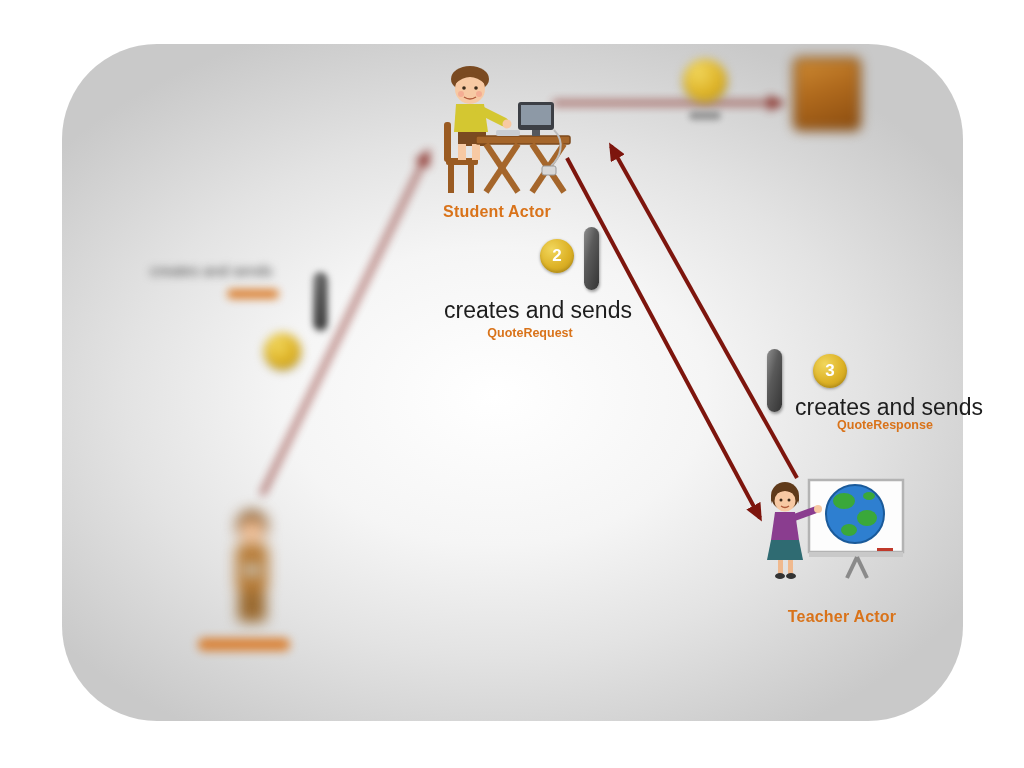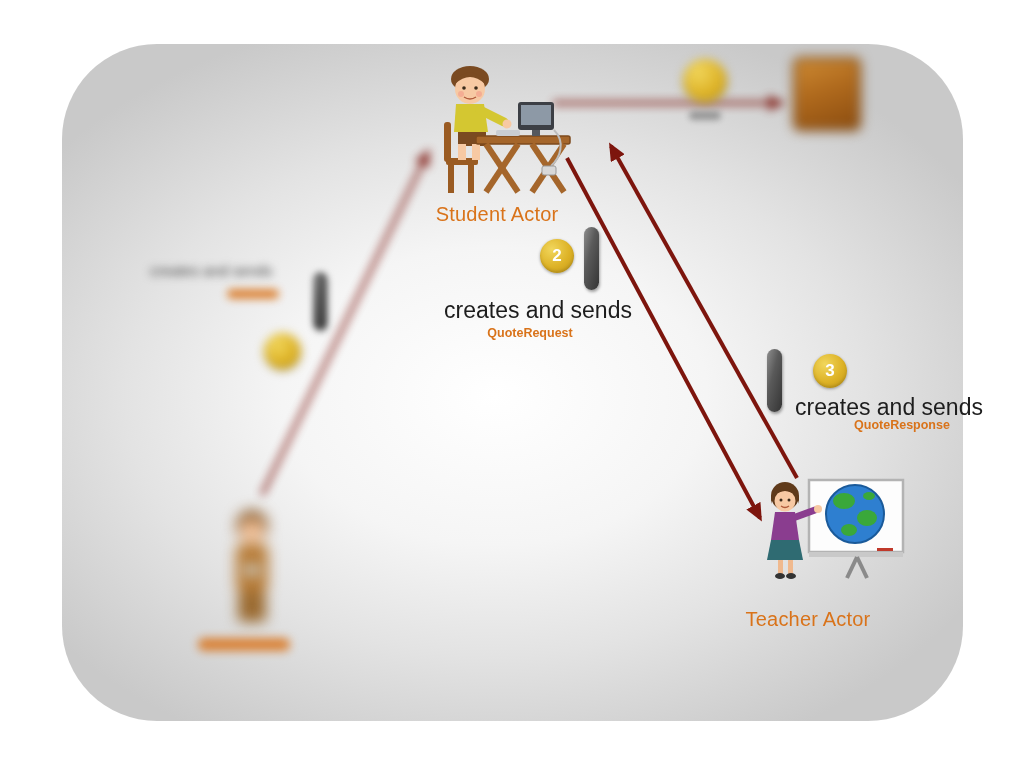--- a/index.html
+++ b/index.html
@@ -16,21 +16,21 @@
     border-radius:95px;
     background: radial-gradient(ellipse 62% 58% at 48% 52%,
       #ffffff 0%, #f5f5f5 38%, #e3e3e3 66%, #cfcfcf 92%, #c9c9c9 100%);
   }
   svg.arrows { position:absolute; left:0; top:0; }
   .arrow { stroke: var(--arrow-red, #7d150d); stroke-width:4; }
   marker polygon { fill: var(--arrow-red, #7d150d); }
   .blurred-arrows { filter: blur(5px); opacity:.85; }
 
   .actor-label {
-    position:absolute; text-align:center; font-weight:normal; font-size:20px;
+    position:absolute; text-align:center; font-weight:bold; font-size:16px;
     color: var(--accent-orange, #d9731a); letter-spacing:.2px;
   }
   .action-text { position:absolute; font-size:23px; color:#1d1d1d; }
   .message-text {
     position:absolute; text-align:center; font-size:12.5px; font-weight:bold;
     color: var(--accent-orange, #d9731a);
   }
   .badge {
     position:absolute; width:34px; height:34px; border-radius:50%;
     background: radial-gradient(circle at 35% 30%, #f1d65c 0%, var(--badge-yellow, #ddb226) 55%, #bf9518 100%);
@@ -126,21 +126,21 @@
   </div>
   <div class="pill" style="left:584px; top:227px;"></div>
   <div class="action-text" style="left:444px; top:297px;">creates and sends</div>
   <div class="message-text" style="left:450px; top:326px; width:160px;">QuoteRequest</div>
 
   <div class="pill" style="left:767px; top:349px;"></div>
   <div class="badge" style="left:813px; top:354px;">
     <span>3</span>
   </div>
   <div class="action-text" style="left:795px; top:394px;">creates and sends</div>
-  <div class="message-text" style="left:822px; top:418px; width:160px;">QuoteResponse</div>
+  <div class="message-text" style="left:805px; top:418px; width:160px;">QuoteResponse</div>
 
   <div class="action-text blur4" style="left:150px; top:262px; font-size:15px; color:#444;">creates and sends</div>
   <div class="smudge orange blur4" style="left:227px; top:289px; width:52px; height:10px;"></div>
   <div class="pill blur3" style="left:313px; top:272px; width:14px; height:58px;"></div>
   <div class="badge blur5" style="left:264px; top:333px; width:37px; height:37px;"></div>
 
   <svg class="clipart blur7" style="left:212px; top:508px;" width="80" height="130" viewBox="0 0 80 130">
     <circle cx="40" cy="18" r="16" fill="#8a5a28"></circle>
     <circle cx="40" cy="23" r="12" fill="#f0c098"></circle>
     <rect x="24" y="36" width="32" height="48" rx="6" fill="#b77b36"></rect>
@@ -174,15 +174,15 @@
       <path d="M18 38 L38 38 L42 66 L14 66 Z" fill="#8a3d8f"></path>
       <path d="M36 44 L58 36" stroke="#8a3d8f" stroke-width="7" stroke-linecap="round"></path>
       <circle cx="61" cy="35" r="4" fill="#f7c9a3"></circle>
       <path d="M14 66 L42 66 L46 86 L10 86 Z" fill="#2f6b72"></path>
       <rect x="21" y="86" width="5" height="14" fill="#f0b98e"></rect>
       <rect x="31" y="86" width="5" height="14" fill="#f0b98e"></rect>
       <ellipse cx="23" cy="102" rx="5" ry="3" fill="#333"></ellipse>
       <ellipse cx="34" cy="102" rx="5" ry="3" fill="#333"></ellipse>
     </g>
   </svg>
-  <div class="actor-label" style="left:728px; top:608px; width:160px;">Teacher Actor</div>
+  <div class="actor-label" style="left:762px; top:608px; width:160px;">Teacher Actor</div>
 
 </div>
 
 </body></html>

